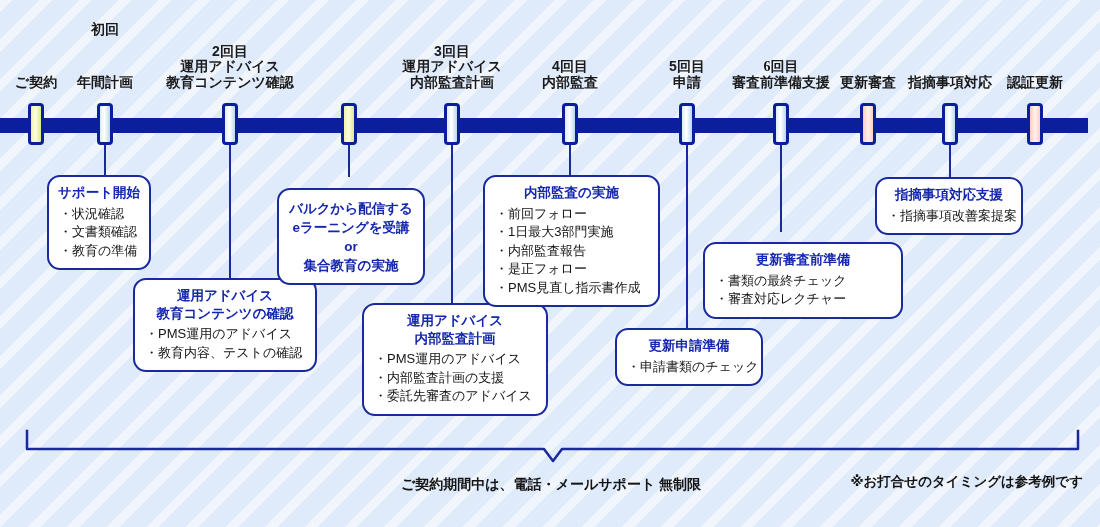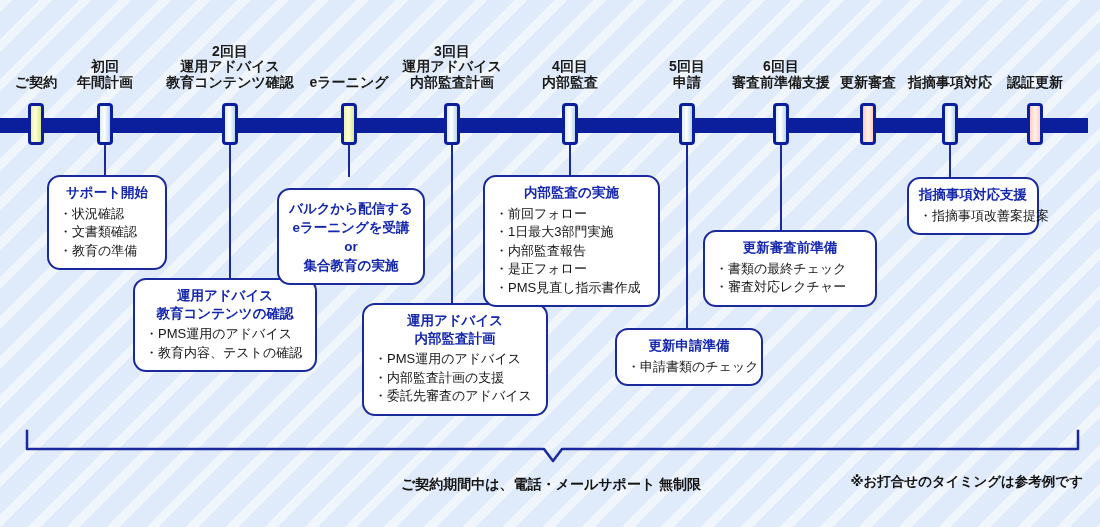--- a/index.html
+++ b/index.html
@@ -68,70 +68,67 @@
   <svg class="brace-svg" width="1100" height="527" viewBox="0 0 1100 527">
     <path d="M 27 431 L 27 449 L 544 449 L 553 461 L 562 449 L 1078 449 L 1078 431" fill="none" stroke="#1a2a9c" stroke-width="2.5" stroke-linejoin="round" stroke-linecap="square"></path>
   </svg>
 
   <div class="footer-note">ご契約期間中は、電話・メールサポート 無制限</div>
   <div class="disclaimer">※お打合せのタイミングは参考例です</div>
 <div class="milestone-label" style="left: 36px;">
       <div>ご契約</div>
     </div>
     <div class="marker yellow" style="left: 36px;"></div>
-    <div class="milestone-label" style="left: 105px;">
+    <div class="milestone-label" style="left: 105px; gap: 37px;">
       <div>初回</div>
       <div>年間計画</div>
     </div>
     <div class="marker blue" style="left: 105px;"></div>
     <div class="milestone-label" style="left: 230px;">
       <div>2回目</div>
       <div>運用アドバイス</div>
       <div>教育コンテンツ確認</div>
     </div>
     <div class="marker blue" style="left: 230px;"></div>
-    <div class="milestone-label" style="left: 349px;">
-      <div>eラーニング</div>
-    </div>
     <div class="marker yellow" style="left: 349px;"></div>
     <div class="milestone-label" style="left: 452px;">
       <div>3回目</div>
       <div>運用アドバイス</div>
       <div>内部監査計画</div>
     </div>
     <div class="marker blue" style="left: 452px;"></div>
     <div class="milestone-label" style="left: 570px;">
       <div>4回目</div>
       <div>内部監査</div>
     </div>
     <div class="marker blue" style="left: 570px;"></div>
     <div class="milestone-label" style="left: 687px;">
       <div>5回目</div>
       <div>申請</div>
     </div>
     <div class="marker blue" style="left: 687px;"></div>
-    <div class="milestone-label" style="left: 781px;">
+    <div class="milestone-label" style="left: 781px; font-family: Liberation Serif, serif;">
       <div>6回目</div>
       <div>審査前準備支援</div>
     </div>
     <div class="marker blue" style="left: 781px;"></div>
     <div class="milestone-label" style="left: 868px;">
       <div>更新審査</div>
     </div>
     <div class="marker pink" style="left: 868px;"></div>
     <div class="milestone-label" style="left: 950px;">
       <div>指摘事項対応</div>
     </div>
     <div class="marker blue" style="left: 950px;"></div>
     <div class="milestone-label" style="left: 1035px;">
       <div>認証更新</div>
     </div>
     <div class="marker pink" style="left: 1035px;"></div>
     <div class="connector" style="left: 104px; top: 145px; height: 32px;"></div>
-    <div class="callout" style="left: 47px; top: 175px; width: 120px;">
+    <div class="callout" style="left: 47px; top: 175px; width: 104px;">
       <div class="title">
         <div>サポート開始</div>
       </div>
       <div class="bullet">・状況確認</div>
       <div class="bullet">・文書類確認</div>
       <div class="bullet">・教育の準備</div>
     </div>
     <div class="connector" style="left: 229px; top: 145px; height: 135px;"></div>
     <div class="callout" style="left: 133px; top: 278px; width: 184px;">
       <div class="title">
@@ -172,27 +169,27 @@
       <div class="bullet">・PMS見直し指示書作成</div>
     </div>
     <div class="connector" style="left: 686px; top: 145px; height: 185px;"></div>
     <div class="callout" style="left: 615px; top: 328px; width: 148px;">
       <div class="title">
         <div>更新申請準備</div>
       </div>
       <div class="bullet">・申請書類のチェック</div>
     </div>
     <div class="connector" style="left: 780px; top: 145px; height: 87px;"></div>
-    <div class="callout" style="left: 703px; top: 230px; width: 174px;">
+    <div class="callout" style="left: 703px; top: 242px; width: 200px;">
       <div class="title">
         <div>更新審査前準備</div>
       </div>
       <div class="bullet">・書類の最終チェック</div>
       <div class="bullet">・審査対応レクチャー</div>
     </div>
     <div class="connector" style="left: 949px; top: 145px; height: 34px;"></div>
-    <div class="callout" style="left: 875px; top: 177px; width: 132px; margin-left: 32px;">
+    <div class="callout" style="left: 875px; top: 177px; width: 148px;">
       <div class="title">
         <div>指摘事項対応支援</div>
       </div>
       <div class="bullet">・指摘事項改善案提案</div>
     </div>
   </div>
 
 </body></html>

